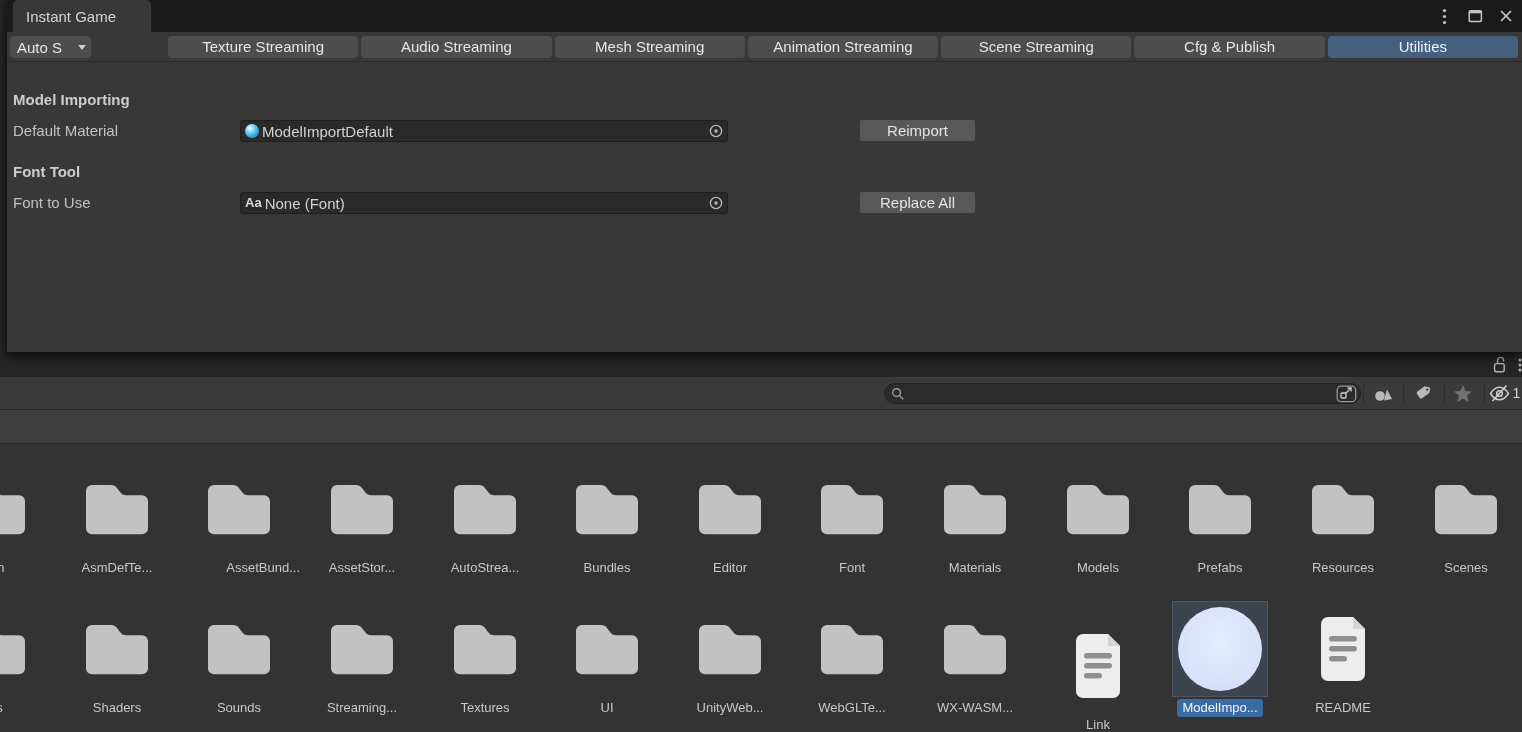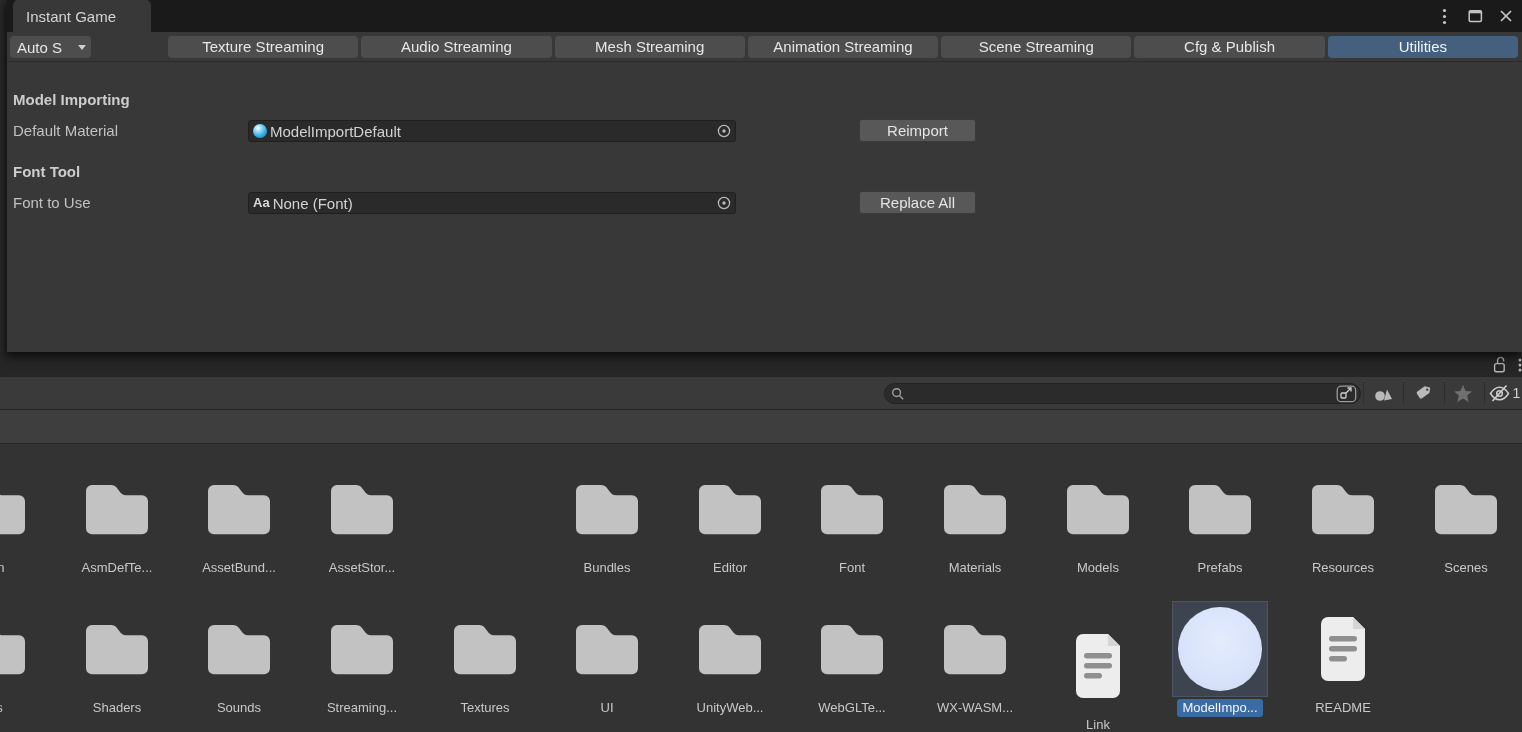--- a/index.html
+++ b/index.html
@@ -40,21 +40,21 @@
   .ig-tabsrow{position:absolute;left:0;top:32px;width:100%;height:30px;background:#383838;border-bottom:1px solid #2c2c2c;}
   .auto-dd{position:absolute;left:3px;top:4px;width:81px;height:22px;background:#4d4d4d;border-radius:4px;display:flex;align-items:center;padding:0 5px 0 7px;color:#e6e6e6;font-size:15px;cursor:pointer;overflow:hidden;}
   .auto-dd .dd-label{white-space:nowrap;overflow:hidden;flex:1;}
   .caret{width:0;height:0;border-left:4.5px solid transparent;border-right:4.5px solid transparent;border-top:5px solid #cfcfcf;margin-left:2px;flex:none;}
   .ttabs{position:absolute;left:123px;right:4px;top:4px;height:22px;display:flex;gap:3px;margin-left:38px;}
   .ttab{flex:1;background:#4d4d4d;border-radius:4px;color:#e6e6e6;font-size:15px;text-align:center;line-height:22px;cursor:pointer;white-space:nowrap;overflow:hidden;}
   .ttab.selected{background:#44607e;color:#eef3f8;}
 
   .sec-header{position:absolute;left:6px;color:#cdcdcd;font-size:15px;font-weight:bold;}
   .fld-label{position:absolute;left:6px;color:#c2c2c2;font-size:15px;}
-  .obj-field{position:absolute;left:241px;width:488px;height:22px;background:#2a2a2a;border:1px solid #1f1f1f;border-radius:3px;display:flex;align-items:center;padding:0 3px 0 4px;cursor:pointer;}
+  .obj-field{position:absolute;left:233px;width:488px;height:22px;background:#2a2a2a;border:1px solid #1f1f1f;border-radius:3px;display:flex;align-items:center;padding:0 3px 0 4px;cursor:pointer;}
   .obj-field .fld-text{flex:1;color:#d2d2d2;font-size:15px;margin-left:3px;white-space:nowrap;overflow:hidden;}
   .mat-sphere-ico{width:14px;height:14px;border-radius:50%;background:radial-gradient(circle at 36% 30%, #ffffff 0%, #9fe2f8 22%, #2ea6de 62%, #1d83b6 100%);flex:none;}
   .aa-ico{font-size:13px;font-weight:bold;color:#d8d8d8;line-height:14px;flex:none;}
   .picker{width:17px;height:17px;display:flex;align-items:center;justify-content:center;flex:none;cursor:pointer;}
   .push-btn{position:absolute;left:852px;width:117px;height:23px;background:#585858;border:1px solid #3a3a3a;border-radius:3px;color:#e4e4e4;font-size:15px;text-align:center;line-height:21px;cursor:pointer;}
 </style>
 </head>
 <body>
 
 <div class="stage">
@@ -141,35 +141,43 @@
         <div class="plabel"><span>tion</span></div>
       </div>
       <div class="pitem" style="left: 56px; top: 17px;">
         <div class="icon-box">
           <svg width="66" height="54" viewBox="0 0 66 54">
             <path d="M2 9 a6 6 0 0 1 6 -6 h19 c2.6 0 4.3 .9 5.6 2.6 l3.8 5 c1.3 1.7 3 2.6 5.6 2.6 H58 a6 6 0 0 1 6 6 v27 a6 6 0 0 1 -6 6 H8 a6 6 0 0 1 -6 -6 Z" fill="#c2c2c2"></path>
           </svg>
         </div>
         <div class="plabel"><span>AsmDefTe...</span></div>
       </div>
-      <div class="pitem" style="left: 178px; top: 17px;">
+      <div class="pitem" style="left: 178px; top: 17px; text-align: right;">
         <div class="icon-box">
           <svg width="66" height="54" viewBox="0 0 66 54">
             <path d="M2 9 a6 6 0 0 1 6 -6 h19 c2.6 0 4.3 .9 5.6 2.6 l3.8 5 c1.3 1.7 3 2.6 5.6 2.6 H58 a6 6 0 0 1 6 6 v27 a6 6 0 0 1 -6 6 H8 a6 6 0 0 1 -6 -6 Z" fill="#c2c2c2"></path>
           </svg>
         </div>
         <div class="plabel"><span>AssetBund...</span></div>
       </div>
       <div class="pitem" style="left: 301px; top: 17px;">
         <div class="icon-box">
           <svg width="66" height="54" viewBox="0 0 66 54">
             <path d="M2 9 a6 6 0 0 1 6 -6 h19 c2.6 0 4.3 .9 5.6 2.6 l3.8 5 c1.3 1.7 3 2.6 5.6 2.6 H58 a6 6 0 0 1 6 6 v27 a6 6 0 0 1 -6 6 H8 a6 6 0 0 1 -6 -6 Z" fill="#c2c2c2"></path>
           </svg>
         </div>
         <div class="plabel"><span>AssetStor...</span></div>
+      </div>
+      <div class="pitem" style="left: 424px; top: 17px;">
+        <div class="icon-box">
+          <svg width="66" height="54" viewBox="0 0 66 54">
+            <path d="M2 9 a6 6 0 0 1 6 -6 h19 c2.6 0 4.3 .9 5.6 2.6 l3.8 5 c1.3 1.7 3 2.6 5.6 2.6 H58 a6 6 0 0 1 6 6 v27 a6 6 0 0 1 -6 6 H8 a6 6 0 0 1 -6 -6 Z" fill="#c2c2c2"></path>
+          </svg>
+        </div>
+        <div class="plabel"><span>AutoStrea...</span></div>
       </div>
       <div class="pitem" style="left: 546px; top: 17px;">
         <div class="icon-box">
           <svg width="66" height="54" viewBox="0 0 66 54">
             <path d="M2 9 a6 6 0 0 1 6 -6 h19 c2.6 0 4.3 .9 5.6 2.6 l3.8 5 c1.3 1.7 3 2.6 5.6 2.6 H58 a6 6 0 0 1 6 6 v27 a6 6 0 0 1 -6 6 H8 a6 6 0 0 1 -6 -6 Z" fill="#c2c2c2"></path>
           </svg>
         </div>
         <div class="plabel"><span>Bundles</span></div>
       </div>
       <div class="pitem" style="left: 669px; top: 17px;">

